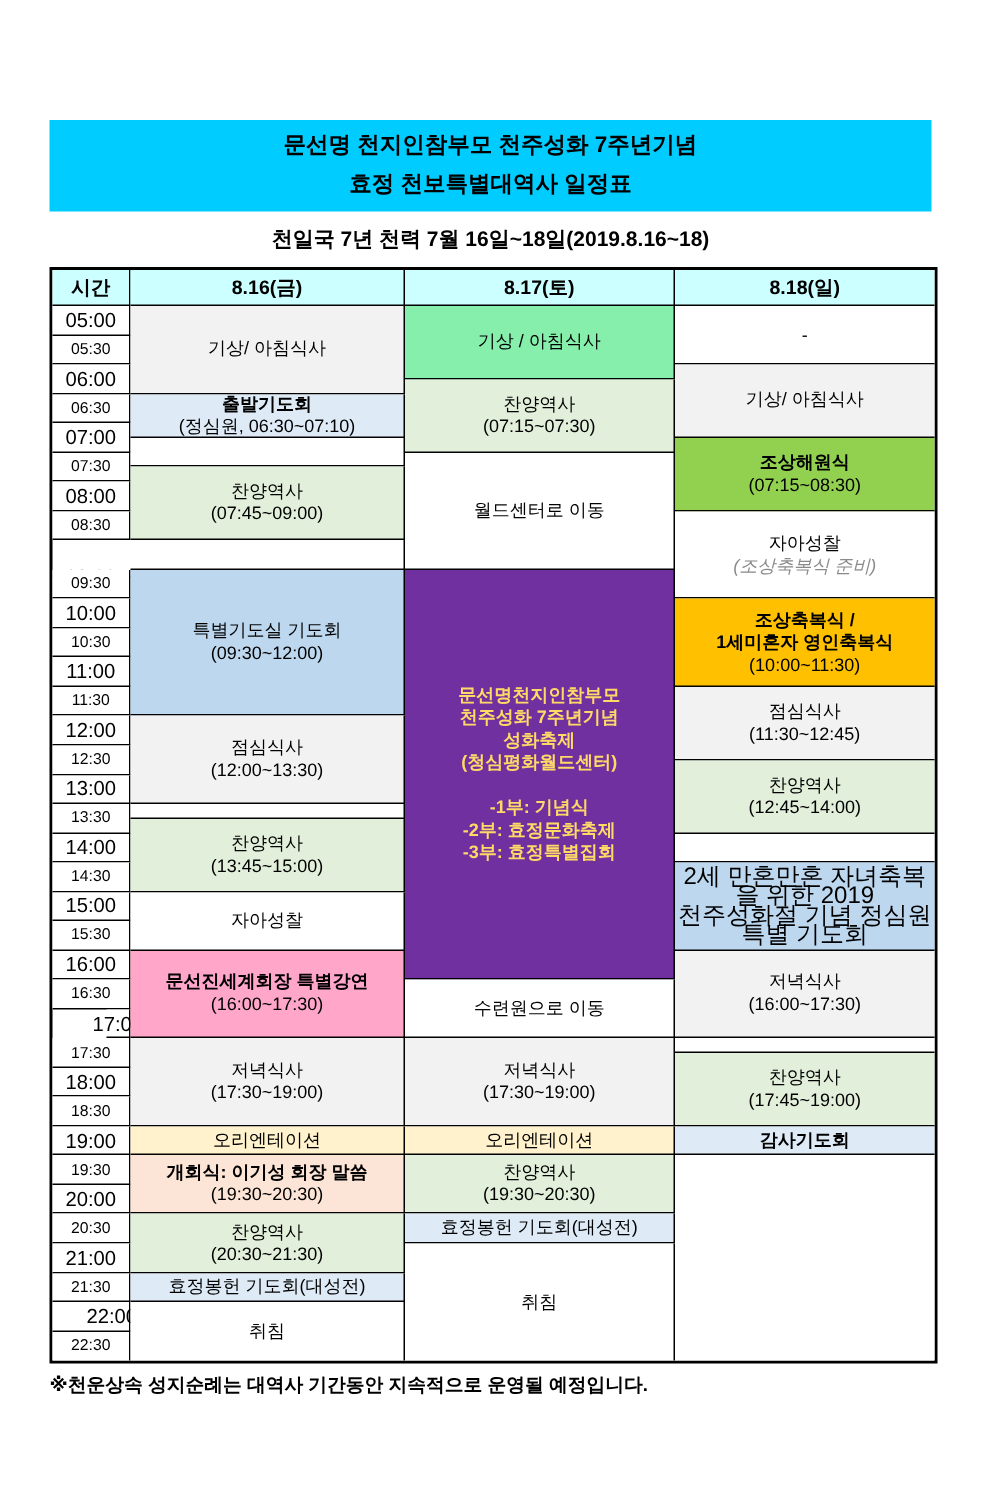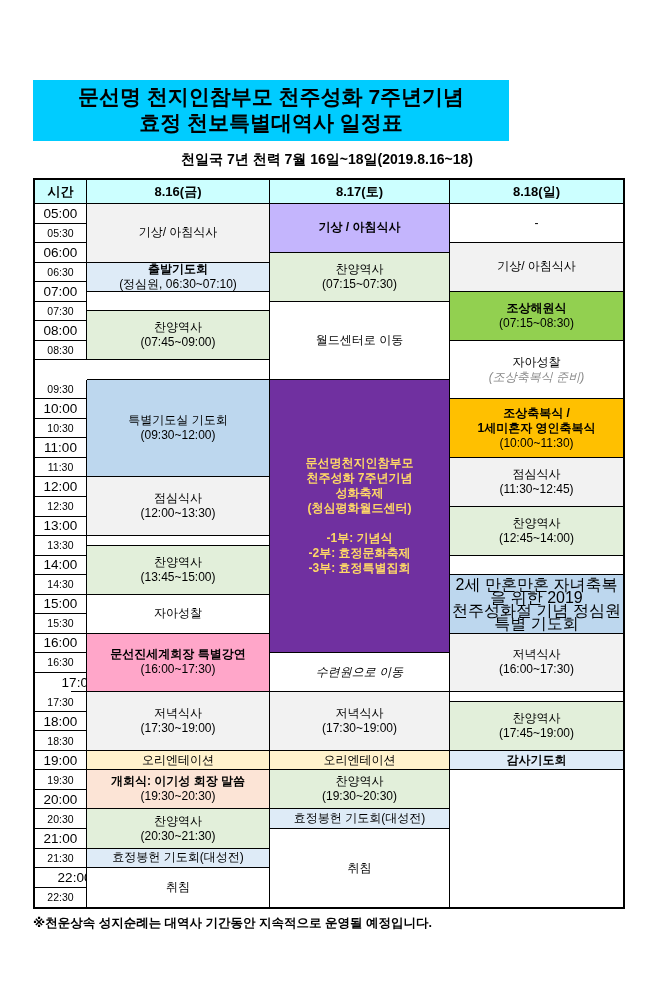--- a/index.html
+++ b/index.html
@@ -1,19 +1,19 @@
 <!DOCTYPE html>
 <html><head>
 <meta charset="utf-8">
 <style>
   html,body{margin:0;padding:0;background:#ffffff;}
   body{width:654px;height:1008px;font-family:"Liberation Sans","DejaVu Sans",sans-serif;color:#000;}
   .page{padding:80px 0 0 33px;}
-  .banner{width:476px;box-sizing:border-box;text-align:center;font-weight:bold;
-          font-size:21px;line-height:26px;padding:4px 0 5px;}
+  .banner{width:588px;box-sizing:border-box;text-align:center;font-weight:bold;
+          font-size:15px;line-height:26px;padding:4px 0 5px;}
   .subtitle{width:588px;text-align:center;font-weight:bold;font-size:14px;margin:10px 0 9px;}
   .grid{display:grid;width:588px;box-sizing:content-box;
         grid-template-columns:52px 183px 180px 173px;
         grid-template-rows:24px repeat(72,9.78px);
         border:2px solid #000;}
   .hcell{font-weight:bold;font-size:13px;display:flex;align-items:center;justify-content:center;
          border-right:1.5px solid #000;border-bottom:1.5px solid #000;}
   .tcell{display:flex;align-items:center;justify-content:center;background:#fff;
          border-right:1.5px solid #000;border-bottom:1.5px solid #000;}
   .tcell.hour{font-size:13.5px;}
@@ -127,40 +127,40 @@
       <div class="ecell" style="grid-area: 64 / 2 / 68; background: rgb(226, 239, 218);">
         <div class="line">찬양역사</div>
         <div class="line">(20:30~21:30)</div>
       </div>
       <div class="ecell" style="grid-area: 68 / 2 / 70; background: rgb(222, 235, 247);">
         <div class="line">효정봉헌 기도회(대성전)</div>
       </div>
       <div class="ecell noB" style="grid-area: 70 / 2 / 74; background: rgb(255, 255, 255);">
         <div class="line">취침</div>
       </div>
-      <div class="ecell" style="grid-area: 2 / 3 / 7; background: #c4b5fd; font-weight: bold;">
+      <div class="ecell" style="grid-area: 2 / 3 / 7; background: #86efac;">
         <div class="line">기상 / 아침식사</div>
       </div>
       <div class="ecell" style="grid-area: 7 / 3 / 12; background: rgb(226, 239, 218);">
         <div class="line">찬양역사</div>
         <div class="line">(07:15~07:30)</div>
       </div>
       <div class="ecell" style="grid-area: 12 / 3 / 20; background: rgb(255, 255, 255);">
         <div class="line">월드센터로 이동</div>
       </div>
       <div class="ecell" style="grid-area: 20 / 3 / 48; background: rgb(112, 48, 160); color: rgb(255, 217, 102);">
         <div class="line b">문선명천지인참부모</div>
         <div class="line b">천주성화 7주년기념</div>
         <div class="line b">성화축제</div>
         <div class="line b">(청심평화월드센터)</div>
         <div class="line b gap">-1부: 기념식</div>
         <div class="line b">-2부: 효정문화축제</div>
         <div class="line b">-3부: 효정특별집회</div>
       </div>
-      <div class="ecell" style="grid-area: 48 / 3 / 52; background: rgb(255, 255, 255); font-style: italic;">
+      <div class="ecell" style="grid-area: 48 / 3 / 52; background: rgb(255, 255, 255);">
         <div class="line">수련원으로 이동</div>
       </div>
       <div class="ecell" style="grid-area: 52 / 3 / 58; background: rgb(242, 242, 242);">
         <div class="line">저녁식사</div>
         <div class="line">(17:30~19:00)</div>
       </div>
       <div class="ecell" style="grid-area: 58 / 3 / 60; background: rgb(255, 242, 204);">
         <div class="line">오리엔테이션</div>
       </div>
       <div class="ecell" style="grid-area: 60 / 3 / 64; background: rgb(226, 239, 218);">

